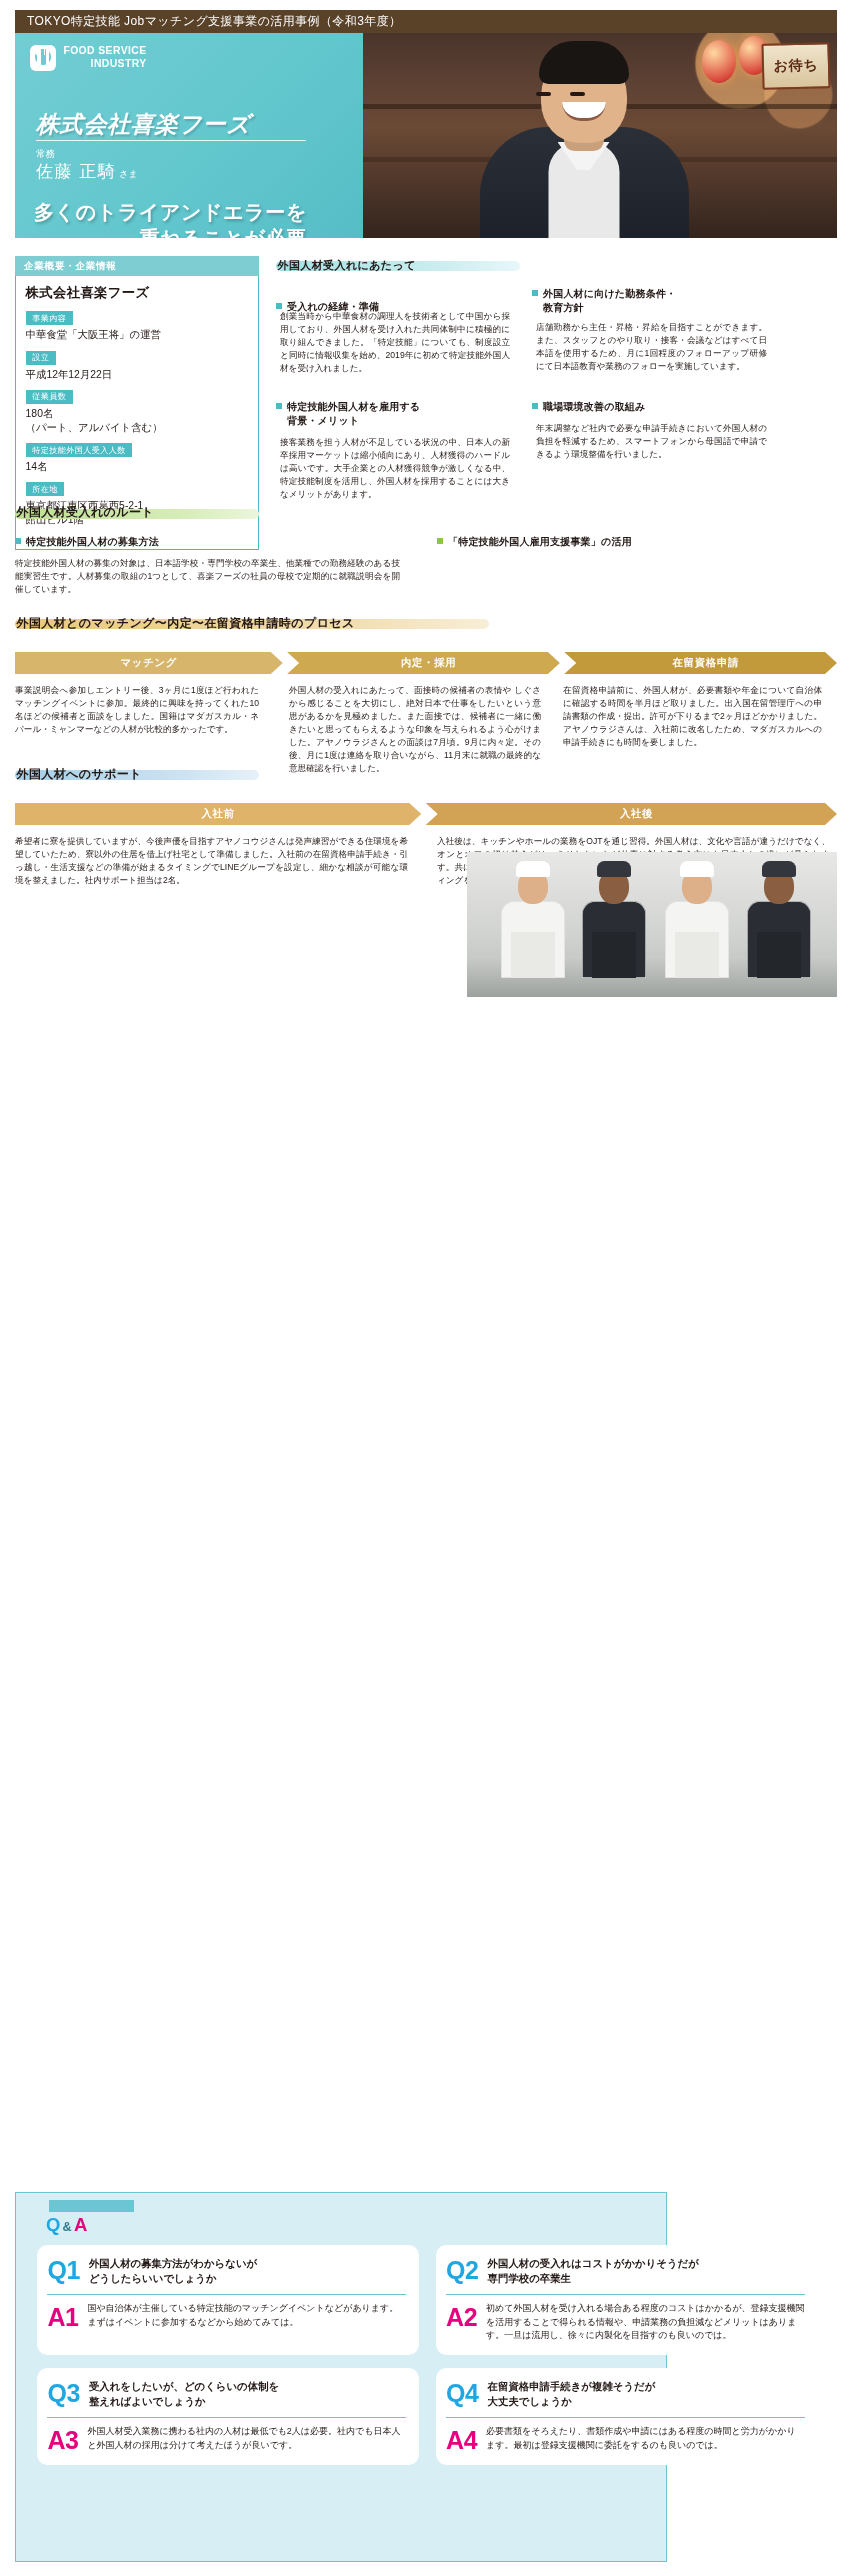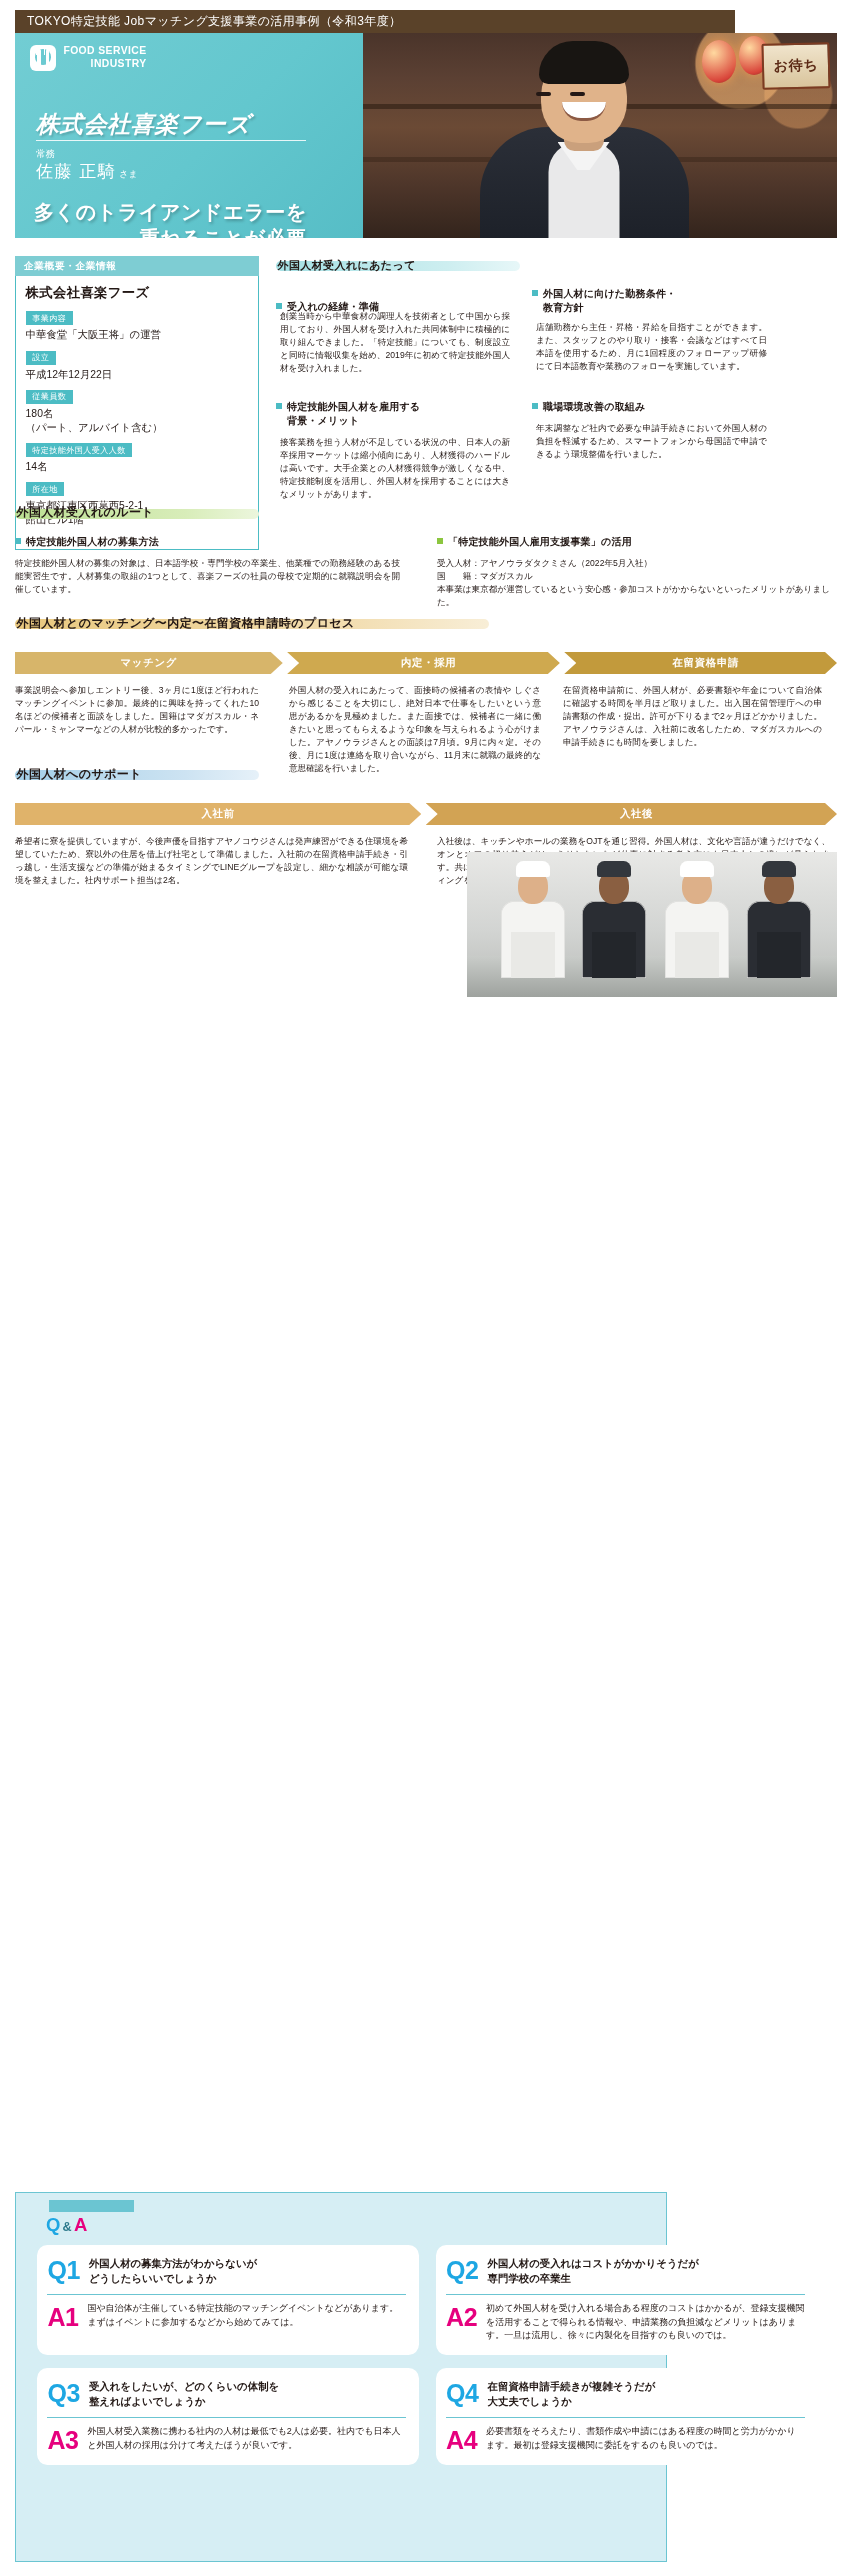--- a/index.html
+++ b/index.html
@@ -15,21 +15,21 @@
     height: 2576px;
     margin: 0 auto;
     background: #ffffff;
     overflow: hidden;
   }
 
   
   .top-bar {
     position: absolute;
     left: 15px; top: 9.6px;
-    width: 720px; height: 24px;
+    width: 822px; height: 24px;
     background: #5a4229;
     color: #ffffff;
     font-size: 12px;
     letter-spacing: 0.4px;
     display: flex;
     align-items: center;
     padding-left: 12px;
   }
 
   
@@ -590,23 +590,20 @@
   <div class="sec-title" style="left:15px;top:502px;font-size:12px;">外国人材受入れのルート</div>
 
   <div class="abs" style="left:15px;top:535px;width:385px;font-family:Liberation Mono, monospace;">
     <div class="col-head">特定技能外国人材の募集方法</div>
   </div>
   <div class="abs body-text" style="left:15px;top:557px;width:385px;">特定技能外国人材の募集の対象は、日本語学校・専門学校の卒業生、他業種での勤務経験のある技能実習生です。人材募集の取組の1つとして、喜楽フーズの社員の母校で定期的に就職説明会を開催しています。</div>
 
   <div class="abs" style="left:437px;top:535px;width:400px;">
     <div class="col-head green">「特定技能外国人雇用支援事業」の活用</div>
   </div>
-  <div class="abs body-text" style="left:437px;top:557px;width:393px;white-space:pre-line;">受入人材：アヤノウラダタクミさん（2022年5月入社）
-国　　籍：マダガスカル
-本事業は東京都が運営しているという安心感・参加コストがかからないといったメリットがありました。</div>
 
   <div class="band gold" style="left:15px;top:619px;width:474px;"></div>
   <div class="sec-title" style="left:15px;top:613px;font-size:12px;">外国人材とのマッチング〜内定〜在留資格申請時のプロセス</div>
 
   <div class="flow-row" style="left:15px;top:652px;width:822px;">
     <div class="arrow g1 first" style="width:268px;">マッチング</div>
     <div class="arrow g2" style="width:273px;">内定・採用</div>
     <div class="arrow g3" style="width:273px;">在留資格申請</div>
   </div>
 

